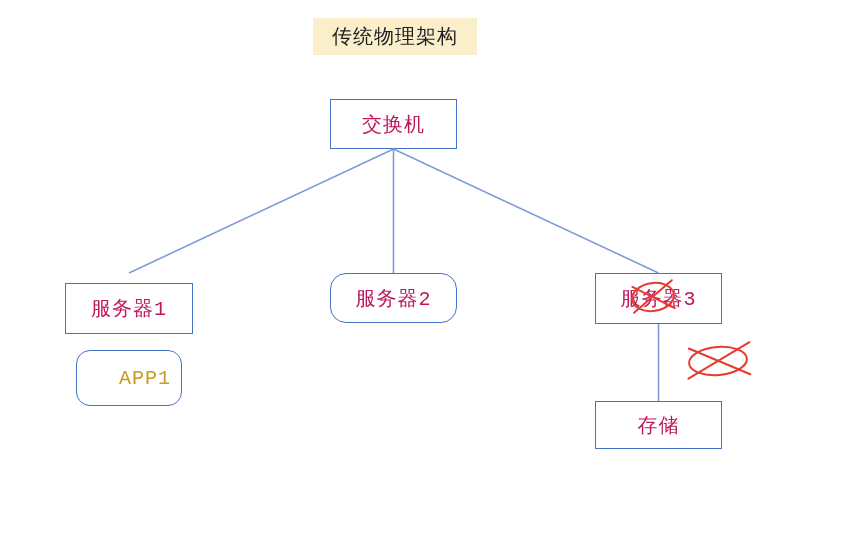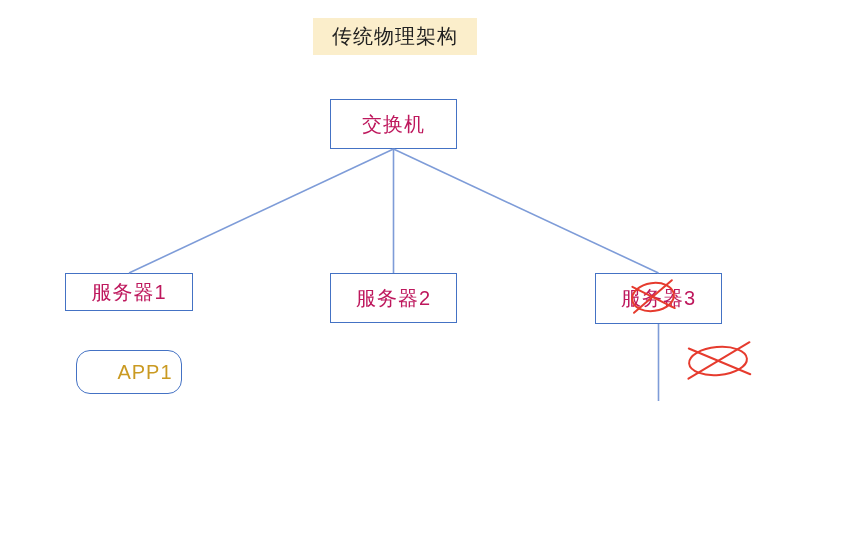--- a/index.html
+++ b/index.html
@@ -2,21 +2,21 @@
 <html><head>
 <meta charset="utf-8">
 <style>
   html, body { margin: 0; padding: 0; background: #ffffff; }
   .canvas {
     position: relative;
     width: 865px;
     height: 551px;
     background: #ffffff;
     overflow: hidden;
-    font-family: Liberation Sans, sans-serif;
+    font-family: Liberation Mono, monospace;
   }
   .node {
     position: absolute;
     display: flex;
     align-items: center;
     justify-content: center;
     box-sizing: border-box;
     color: #be185d;
     font-size: 20px;
     letter-spacing: 1px;
@@ -25,24 +25,24 @@
   .rect   { border: 1.6px solid #4472C4; }
   .round  { border: 1.6px solid #4472C4; border-radius: 14px; color: #CA9A22; }
   .title-band {
     position: absolute;
     left: 313px; top: 18px; width: 164px; height: 37px;
     background: #FBEECB;
     display: flex; align-items: center; justify-content: center;
     font-size: 20px; color: #1f1f1f; letter-spacing: 1px;
   }
   #node-switch  { left: 330px; top:  99px; width: 127px; height: 50px; }
-  #node-server1 { left:  65px; top: 273px; width: 128px; height: 38px; }
-  #node-server2 { left: 330px; top: 273px; width: 127px; height: 50px; }
+  #node-server1 { left:  65px; top: 283px; width: 128px; height: 51px; }
+  #node-server2 { left: 330px; top: 273px; width: 127px; height: 50px; border-radius: 16px; }
   #node-server3 { left: 595px; top: 273px; width: 127px; height: 51px; }
-  #node-app1    { left:  76px; top: 350px; width: 106px; height: 44px; padding-left: 32px; }
+  #node-app1    { left:  76px; top: 350px; width: 106px; height: 56px; padding-left: 32px; }
   #node-app2    { left: 342px; top: 348px; width: 105px; height: 59px; }
   #node-app3    { left: 675px; top: 342px; width:  83px; height: 41px; border-radius: 11px; font-size: 19px; }
   #node-storage { left: 595px; top: 401px; width: 127px; height: 48px; }
   svg.overlay {
     position: absolute;
     left: 0; top: 0;
     width: 865px; height: 551px;
     pointer-events: none;
   }
   .connector { stroke: #7E9CD8; stroke-width: 1.6; }
@@ -56,20 +56,21 @@
   <div class="title-band">传统物理架构</div>
 
   <div class="node rect" id="node-switch">交换机</div>
 
   <div class="node rect" id="node-server1">服务器1</div>
   <div class="node rect" id="node-server2">服务器2</div>
   <div class="node rect" id="node-server3">服务器3</div>
 
   <div class="node round" id="node-app1">APP1</div>
 
+  <div class="node rect" id="node-storage">存储</div>
 
   <svg class="overlay" viewBox="0 0 865 551">
 
     <line class="connector" x1="393.5" y1="149" x2="129" y2="273"></line>
     <line class="connector" x1="393.5" y1="149" x2="393.5" y2="273"></line>
     <line class="connector" x1="393.5" y1="149" x2="658.5" y2="273"></line>
     <line class="connector" x1="658.5" y1="324" x2="658.5" y2="401"></line>
 
     <g transform="rotate(-8 653 297)">
       <ellipse class="scribble" cx="653" cy="297" rx="21" ry="14"></ellipse>

